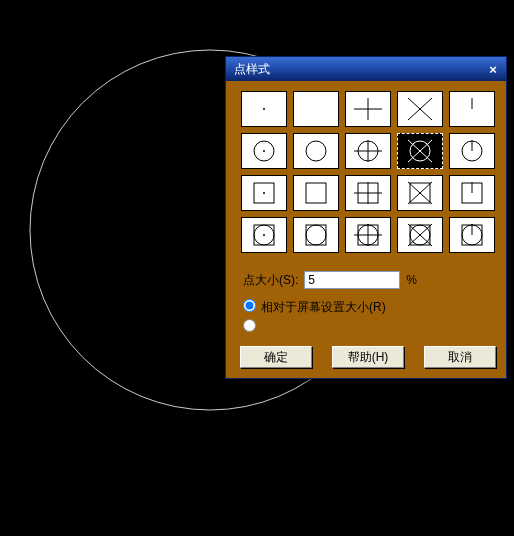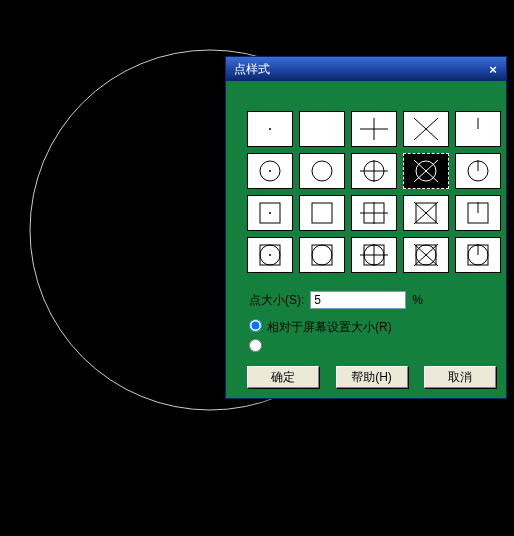--- a/index.html
+++ b/index.html
@@ -15,21 +15,21 @@
   }
   .canvas {
     position: absolute;
     inset: 0;
   }
   .dialog {
     position: absolute;
     left: 225px;
     top: 56px;
     width: 282px;
-    background: #15803d;
+    background: #a16207;
     border: 1px solid #0a246a;
     box-shadow: 2px 2px 6px rgba(0,0,0,0.5);
   }
   .titlebar {
     height: 24px;
     background: linear-gradient(to bottom, #3a6ed5 0%, #1f49a8 50%, #0a246a 100%);
     color: #fff;
     display: flex;
     align-items: center;
     padding: 0 4px 0 8px;
@@ -42,22 +42,21 @@
     display: flex;
     align-items: center;
     justify-content: center;
     font-family: Arial, sans-serif;
     font-weight: bold;
     font-size: 13px;
     color: #fff;
     cursor: pointer;
   }
   .content {
-    padding: 10px 10px 10px 21px;
-    margin-top: 20px;
+    padding: 10px 10px 10px 15px;
   }
   .grid {
     display: grid;
     grid-template-columns: repeat(5, 46px);
     grid-auto-rows: 36px;
     gap: 6px;
     margin-bottom: 18px;
   }
   .cell {
     background: #fff;
@@ -87,22 +86,22 @@
   }
   .pct { margin-left: 6px; }
   .radio-row {
     display: flex;
     align-items: flex-start;
     margin: 3px 0 3px 2px;
   }
   .radio-row input { margin: 0 5px 0 0; }
   .btnrow {
     display: flex;
-    justify-content: space-between;
-    gap: 8px;
+    justify-content: flex-end;
+    gap: 20px;
     margin-top: 14px;
   }
   .btn {
     min-width: 72px;
     height: 22px;
     background: #ece9d8;
     border: 1px solid #404040;
     border-top-color: #fff;
     border-left-color: #fff;
     border-right-color: #808080;

